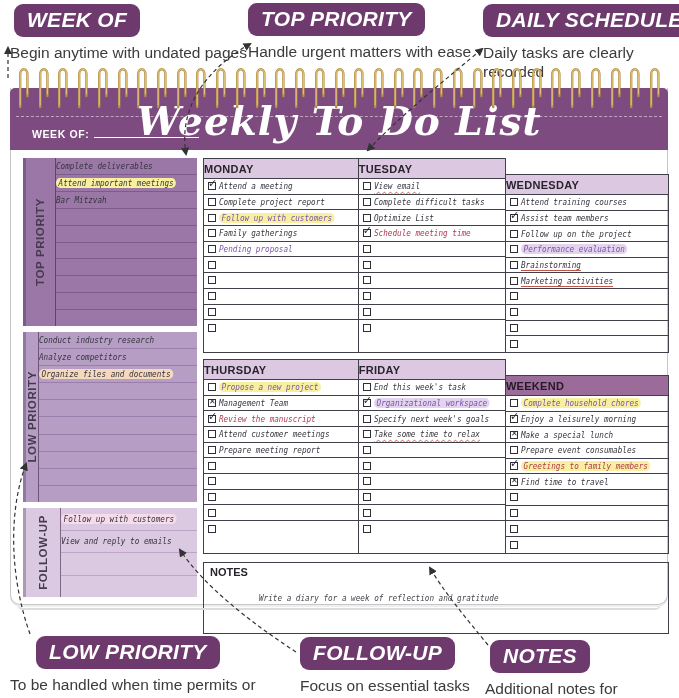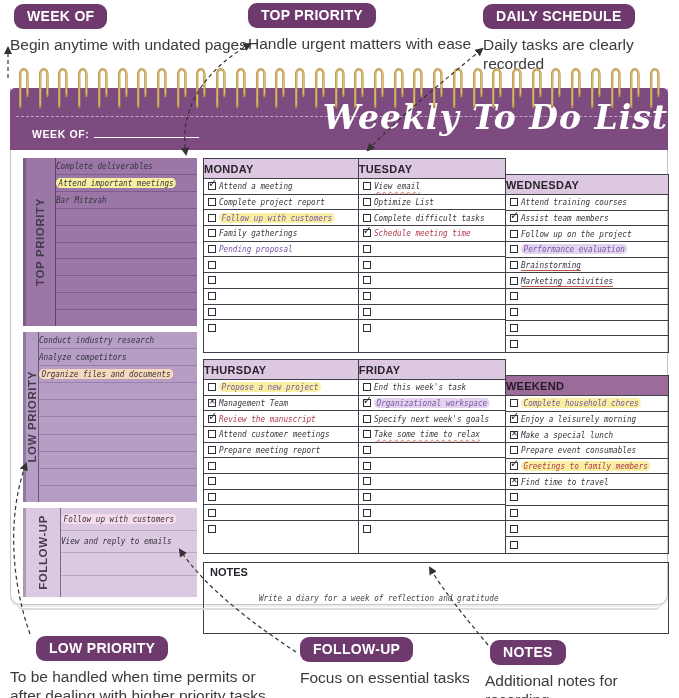--- a/index.html
+++ b/index.html
@@ -11,21 +11,21 @@
     --ink:#35353d; --ink-purple:#7a55a8; --ink-red:#b03a52;
     --hl-yellow:#f8f0a0; --hl-lilac:#e3d3ef; --hl-pink:#f6dcea; --hl-peach:#f6d9bd;
     --grid-line:#40404a;
   }
   *{margin:0;padding:0;box-sizing:border-box;}
   html,body{background:#fff;}
   .stage{position:relative;width:679px;height:698px;background:#fff;overflow:hidden;
     font-family:"Liberation Sans",sans-serif;}
   
   .badge{display:inline-block;background:var(--badge);color:#fff;font-weight:800;
-    font-size:14px;letter-spacing:.3px;padding:4px 13px 5px;border-radius:9px;white-space:nowrap;}
+    font-size:21px;letter-spacing:.3px;padding:4px 13px 5px;border-radius:9px;white-space:nowrap;font-style:italic;}
   .callout{position:absolute;}
   .callout .desc{color:#3b3b3b;font-size:15.5px;line-height:1.25;margin-top:6px;}
   .co-weekof{left:14px;top:4px;}
   .co-weekof .desc{margin-left:-4px;}
   .co-topprio{left:248px;top:3px;}
   .co-daily{left:483px;top:4px;}
   .co-lowprio{left:36px;top:636px;}
   .co-lowprio .desc{margin-left:-26px;width:280px;}
   .co-followup{left:300px;top:637px;}
   .co-notes{left:490px;top:640px;}
@@ -40,22 +40,22 @@
     border-bottom:2px solid #dcdcdc;border-radius:0 0 9px 9px;}
   .spirals{position:absolute;left:6px;right:6px;top:-27px;height:48px;display:flex;
     justify-content:space-between;z-index:3;}
   .spirals svg{display:block;}
   .band{position:absolute;left:-1px;right:-1px;top:0;height:62px;background:var(--band);
     border-radius:5px 5px 0 0;}
   .stitch{position:absolute;left:6px;right:6px;top:28px;border-top:1.5px dashed rgba(255,255,255,.5);}
   .weekof{position:absolute;left:22px;top:40px;color:#fff;font-size:10.5px;font-weight:bold;
     letter-spacing:.6px;}
   .blank-line{display:inline-block;width:105px;border-bottom:1.5px solid #fff;height:9px;margin-left:5px;}
-  .script-title{position:absolute;left:0;right:0;top:10px;text-align:right;color:#fff;
-    font-family:"DejaVu Serif",serif;font-style:italic;font-weight:bold;font-size:33px;letter-spacing:1px;}
+  .script-title{position:absolute;left:0;right:0;top:10px;text-align:center;color:#fff;
+    font-family:"DejaVu Serif",serif;font-style:italic;font-weight:bold;font-size:39px;letter-spacing:1px;}
   .content{position:absolute;left:0;right:0;top:62px;bottom:0;}
   
   .hand{font-family:"DejaVu Sans Mono",monospace;font-style:italic;font-size:9px;color:var(--ink);
     white-space:nowrap;transform:scaleX(.85);transform-origin:left center;}
   .ink-purple{color:var(--ink-purple);}
   .ink-red{color:var(--ink-red);}
   .hl{border-radius:7px;padding:0 3px;}
   .hl-yellow{background:var(--hl-yellow);}
   .hl-lilac{background:var(--hl-lilac);}
   .hl-pink{background:var(--hl-pink);}
@@ -385,25 +385,25 @@
               </div>
             </div>
             <div class="day">
               <div class="day-head">TUESDAY</div>
               <div class="task-row">
                 <span class="cb"></span>
                 <span class="hand u-wavy">View email</span>
               </div>
               <div class="task-row">
                 <span class="cb"></span>
+                <span class="hand">Complete difficult tasks</span>
+              </div>
+              <div class="task-row">
+                <span class="cb"></span>
                 <span class="hand">Optimize List</span>
-              </div>
-              <div class="task-row">
-                <span class="cb"></span>
-                <span class="hand">Complete difficult tasks</span>
               </div>
               <div class="task-row">
                 <span class="cb check">
                   <span class="mark">✓</span>
                 </span>
                 <span class="hand ink-red">Schedule meeting time</span>
               </div>
               <div class="task-row">
                 <span class="cb"></span>
               </div>

